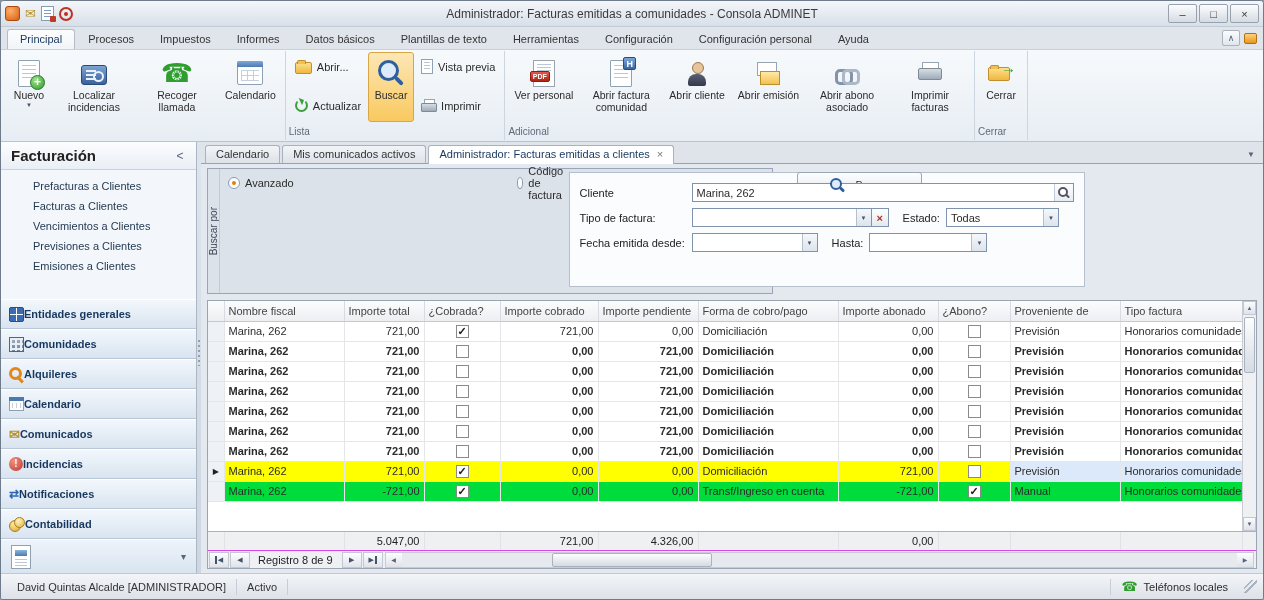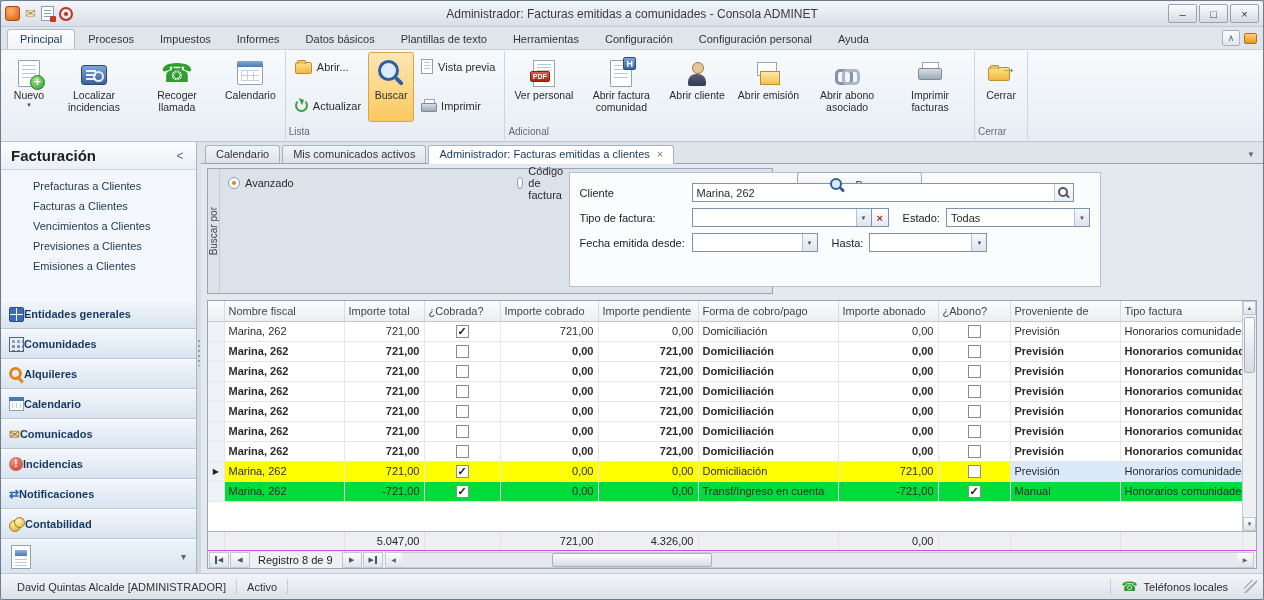--- a/index.html
+++ b/index.html
@@ -492,21 +492,21 @@
                   </div>
                 </div>
                 <div class="frow">
                   <span class="flabel">Tipo de factura:</span>
                   <div class="combo" style="width:180px;">
                     <span class="val"></span>
                     <span class="arr">▼</span>
                   </div>
                   <div class="clear-btn">×</div>
                   <span class="flabel w2">Estado:</span>
-                  <div class="combo" style="width:144px;">
+                  <div class="combo" style="width:113px;">
                     <span class="val">Todas</span>
                     <span class="arr">▼</span>
                   </div>
                 </div>
                 <div class="frow">
                   <span class="flabel">Fecha emitida desde:</span>
                   <div class="combo" style="width:126px;">
                     <span class="val"></span>
                     <span class="arr">▼</span>
                   </div>

